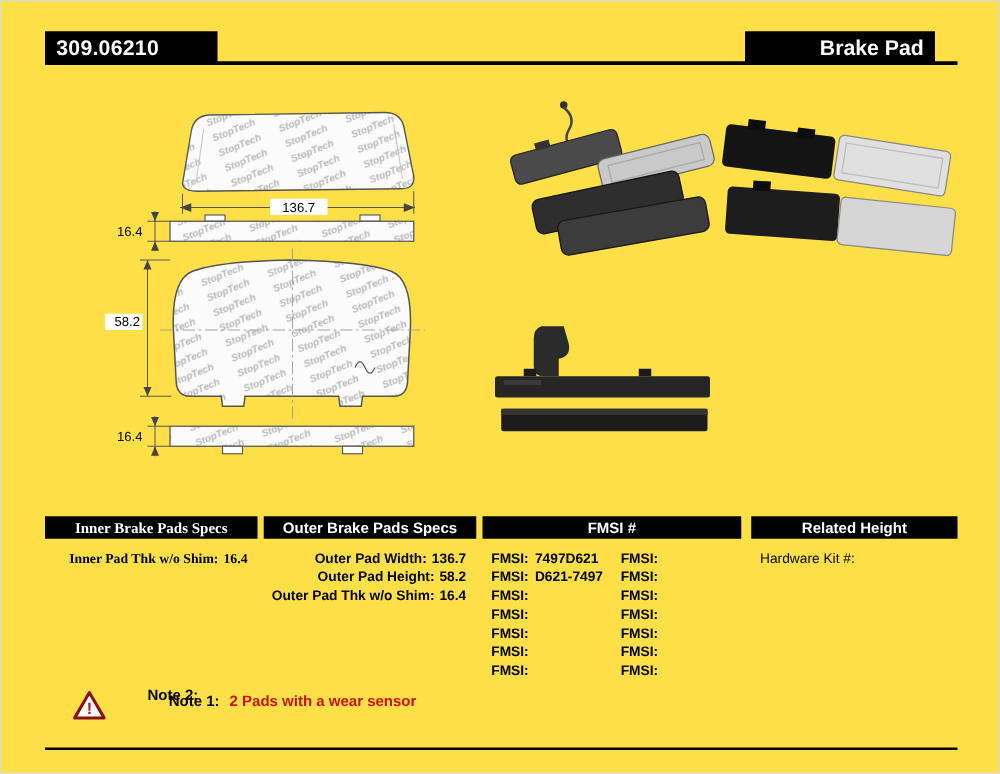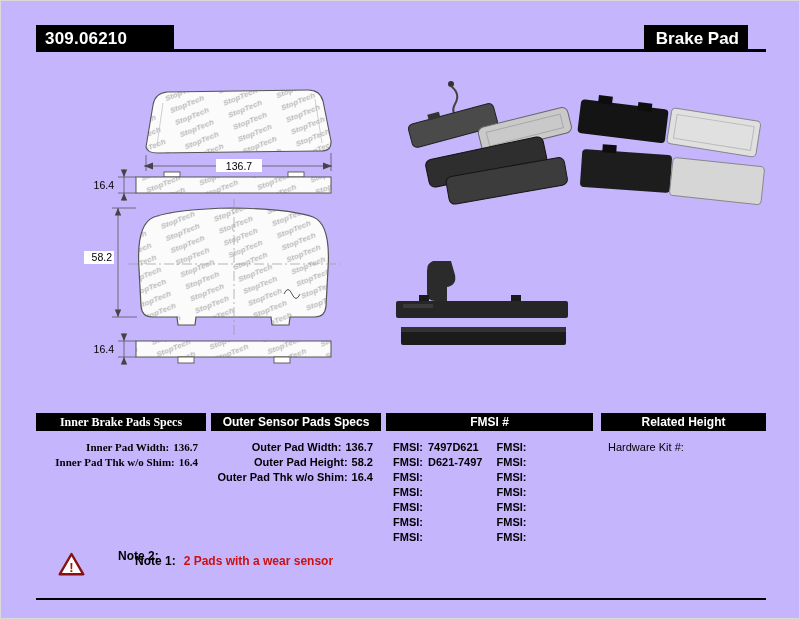--- a/index.html
+++ b/index.html
@@ -5,36 +5,36 @@
   * { margin:0; padding:0; box-sizing:border-box; }
   html, body { width:800px; height:619px; }
   body {
     background:#ffffff;
     font-family:"Liberation Sans", sans-serif;
     position:relative;
     overflow:hidden;
   }
   .page {
     position:absolute; inset:0;
-    background:#c4b5fd;
+    background:#fde047;
     border:1px solid #d9d9d9;
   }
   
   .header {
     position:absolute; left:35px; top:24px; width:730px; height:27px;
     border-bottom:3px solid #000;
   }
   .part-box {
     position:absolute; left:0; top:0; width:138px; height:27px;
     background:#000; color:#fff;
     font-size:17px; font-weight:bold; line-height:27px;
     padding-left:9px; letter-spacing:0.2px;
   }
   .product-box {
-    position:absolute; right:18px; top:0; width:104px; height:27px;
+    position:absolute; right:18px; top:0; width:152px; height:27px;
     background:#000; color:#fff;
     font-size:17px; font-weight:bold; line-height:27px;
     text-align:right; padding-right:9px;
   }
   
   .drawing { position:absolute; left:35px; top:58px; }
   .photos  { position:absolute; left:390px; top:75px; }
   svg text { font-family:"Liberation Sans", sans-serif; }
   
   .spec-col { position:absolute; top:412px; }
@@ -199,27 +199,26 @@
       <rect x="5" y="225" width="172" height="17" rx="2" fill="#262626"></rect>
       <rect x="12" y="228" width="30" height="4" fill="#3a3a3a"></rect>
       <rect x="10" y="251" width="165" height="18" rx="2" fill="#1b1b1b"></rect>
       <rect x="10" y="251" width="165" height="5" fill="#333"></rect>
     </g>
   </svg>
 
   <div class="spec-col col-inner">
     <div class="col-header">Inner Brake Pads Specs</div>
     <div class="spec-rows">
-      <div class="spec-row"><span class="lbl">Inner Pad Width:</span><span class="val">136.7</span></div>
       <div class="spec-row"><span class="lbl">Inner Pad Thk w/o Shim:</span><span class="val">16.4</span></div>
     </div>
   </div>
 
   <div class="spec-col col-outer">
-    <div class="col-header">Outer Sensor Pads Specs</div>
+    <div class="col-header">Outer Brake Pads Specs</div>
     <div class="spec-rows">
       <div class="spec-row"><span class="lbl">Outer Pad Width:</span><span class="val">136.7</span></div>
       <div class="spec-row"><span class="lbl">Outer Pad Height:</span><span class="val">58.2</span></div>
       <div class="spec-row"><span class="lbl">Outer Pad Thk w/o Shim:</span><span class="val">16.4</span></div>
     </div>
   </div>
 
   <div class="spec-col col-fmsi">
     <div class="col-header">FMSI #</div>
     <div class="fmsi-grid">

